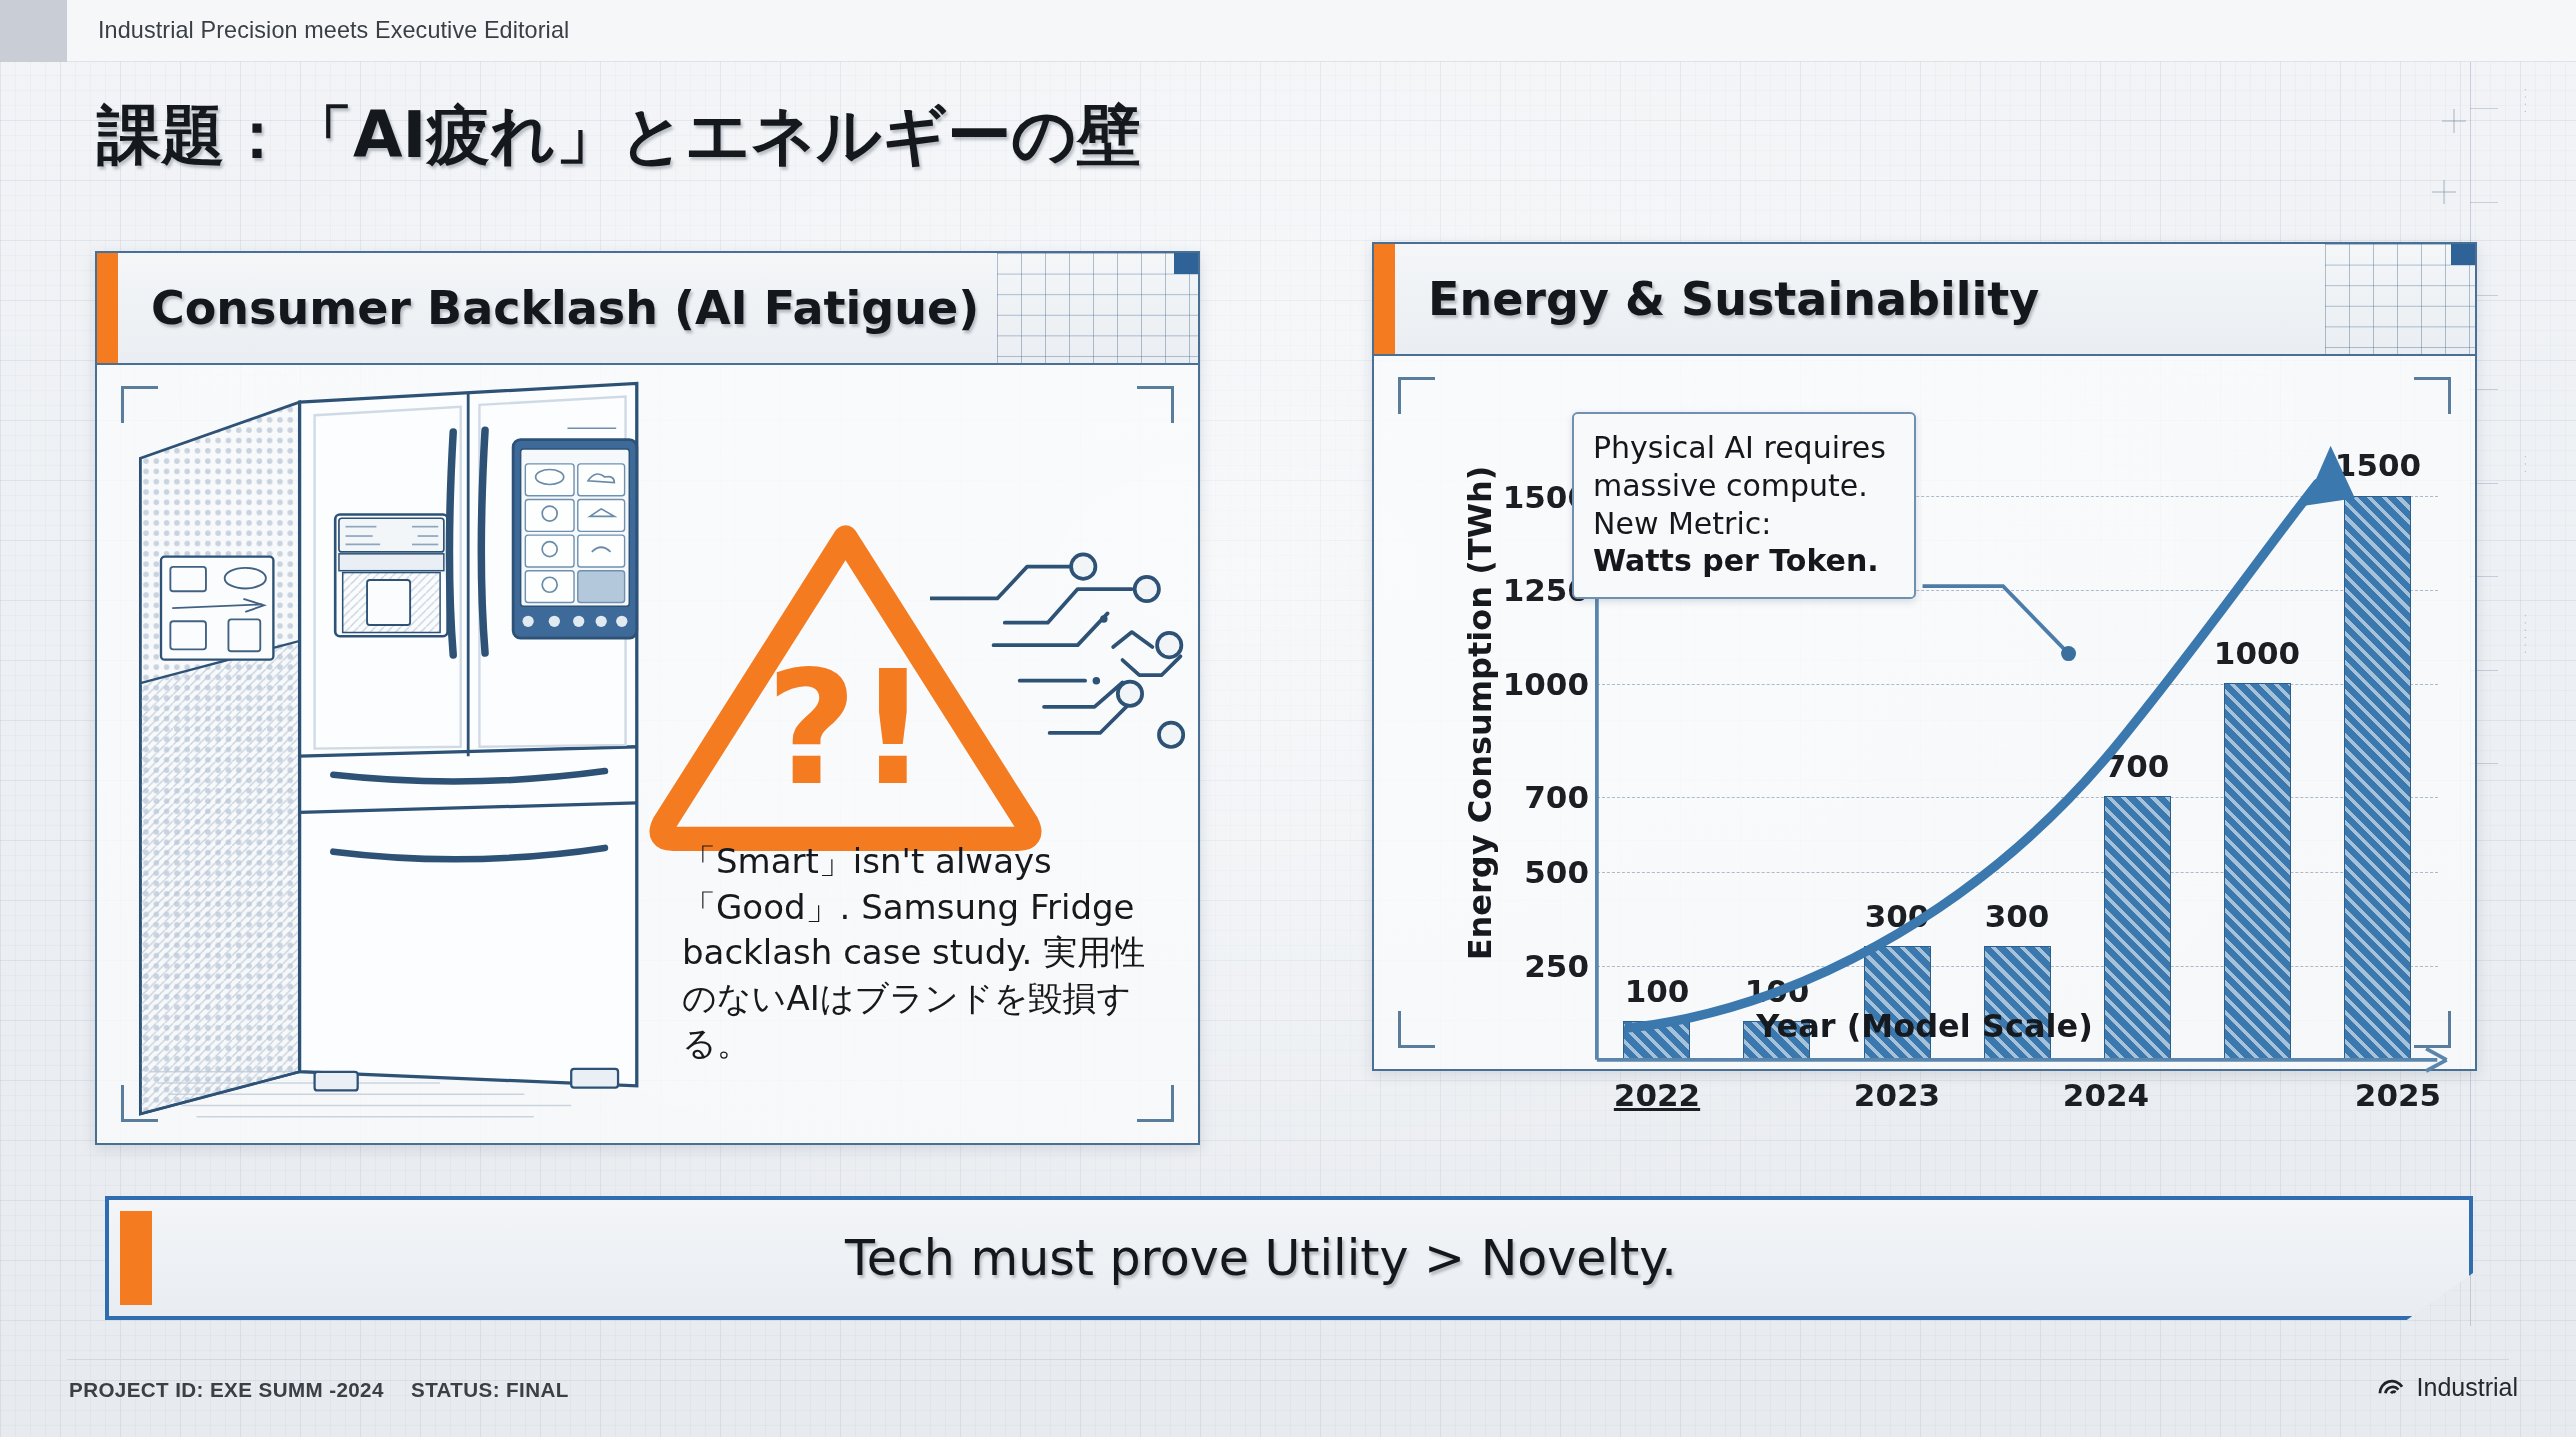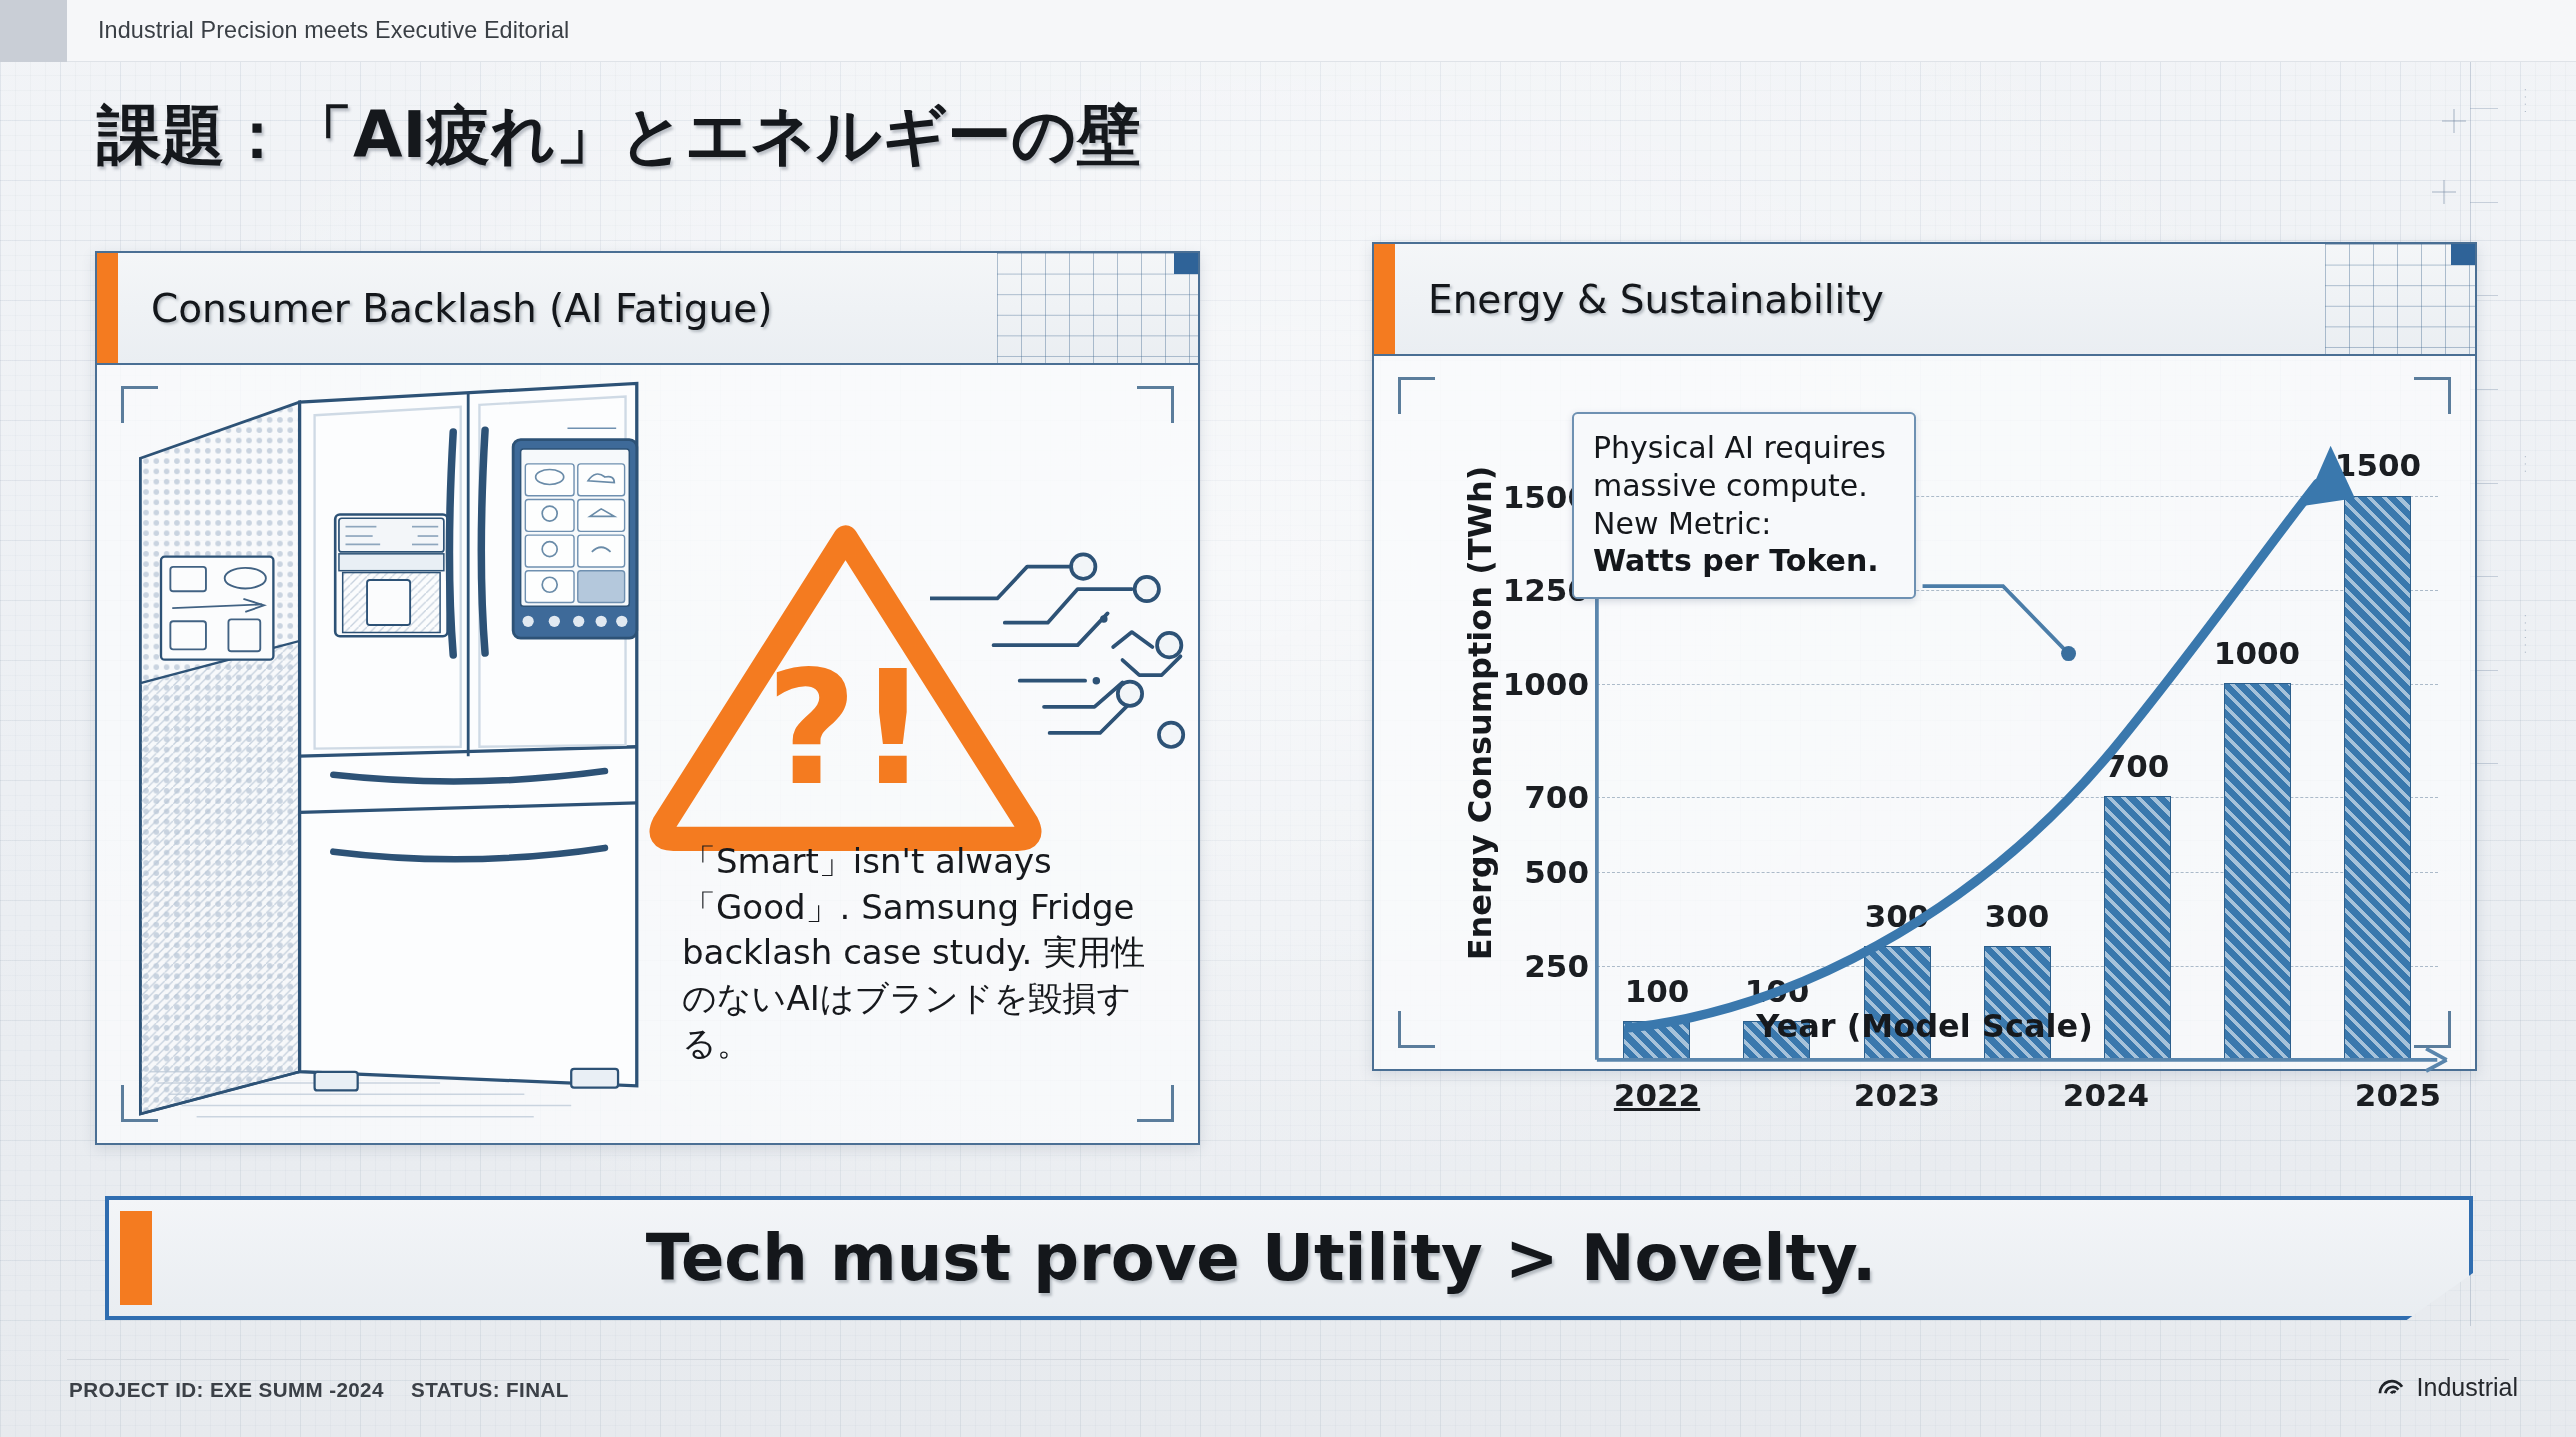--- a/index.html
+++ b/index.html
@@ -90,21 +90,21 @@
       linear-gradient(to bottom, rgba(74,111,148,.42) 1.4px, transparent 1.4px);
     background-size: 24px 20.6px;
   }
   .panel-head .hatch.small { width: 150px; }
   .panel-head .hatch-cap {
     position: absolute; right: 0; top: 0; width: 24px; height: 20.6px;
     background: #2f6398;
   }
   .panel-head h2 {
     position: absolute; left: 54px; top: 50%; transform: translateY(-50%);
-    font-size: 39px; font-weight: 400; color: #14171b;
+    font-size: 46px; font-weight: 700; color: #14171b;
     white-space: nowrap;
     text-shadow: 1.9px 2.8px 2.8px rgba(60,70,85,.32);
     font-family: "DejaVu Sans","Liberation Sans",sans-serif;
   }
   .panel-body { position: relative; height: calc(100% - 112px); }
 
   
   .bracket { position: absolute; width: 37px; height: 37px; pointer-events: none; }
   .bracket.tl { left: 24px;  top: 20.6px;    border-left: 3.7px solid #5b7d9c; border-top: 3.7px solid #5b7d9c; }
   .bracket.tr { right: 24px; top: 20.6px;    border-right:3.7px solid #5b7d9c; border-top: 3.7px solid #5b7d9c; }
@@ -185,21 +185,21 @@
     clip-path: polygon(0 0, 100% 0, 100% 62%, 97.2% 100%, 0 100%);
     box-shadow: 0 3.7px 11.2px rgba(70,90,115,.18);
   }
   .banner .accent {
     position: absolute; left: 11.2px; top: 11.2px; bottom: 11.2px; width: 32px;
     background: #f47b20;
   }
   .banner .txt {
     position: absolute; inset: 0; display: flex;
     align-items: center; justify-content: center;
-    font-size: 64px; font-weight: 700; color: #14171b;
+    font-size: 49px; font-weight: 400; color: #14171b;
     text-shadow: 1.9px 2.8px 2.8px rgba(60,70,85,.32);
     padding-right: 56px;
     font-family: "DejaVu Sans","Liberation Sans",sans-serif;
   }
 
   
   .footer-rule {
     position: absolute; left: 67px; right: 67px; top: 1359px; height: 0;
     border-top: 1.9px solid #d3d8de;
   }

